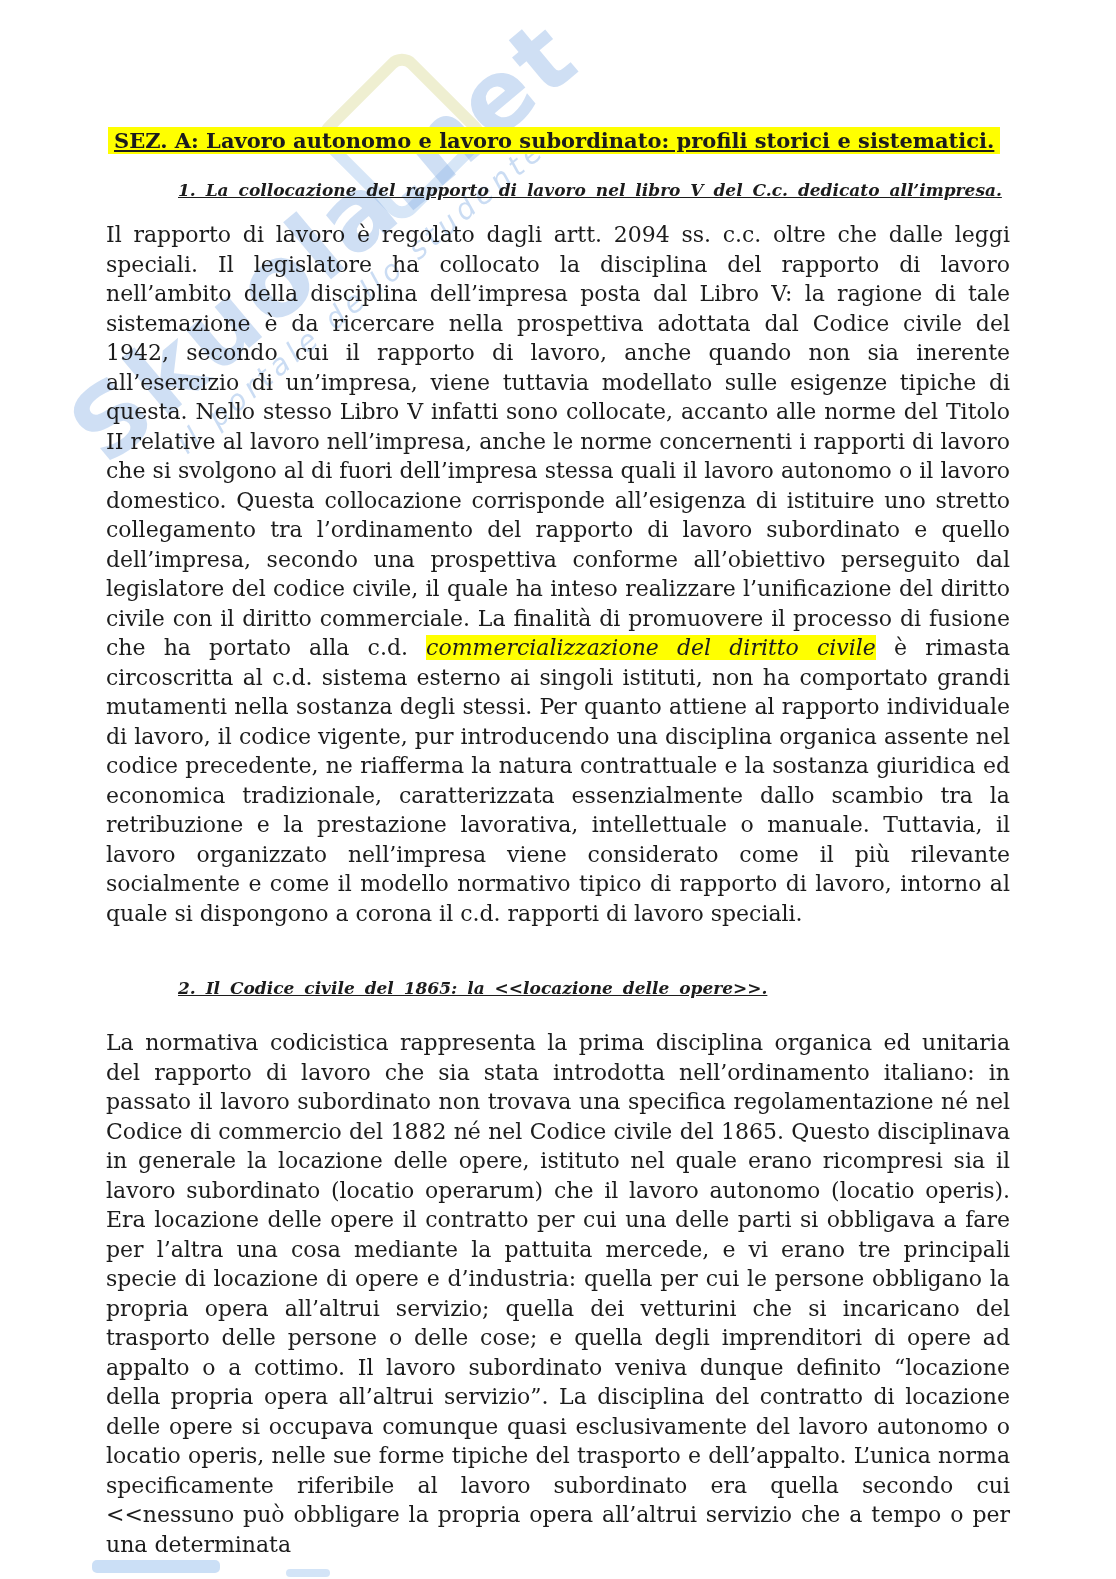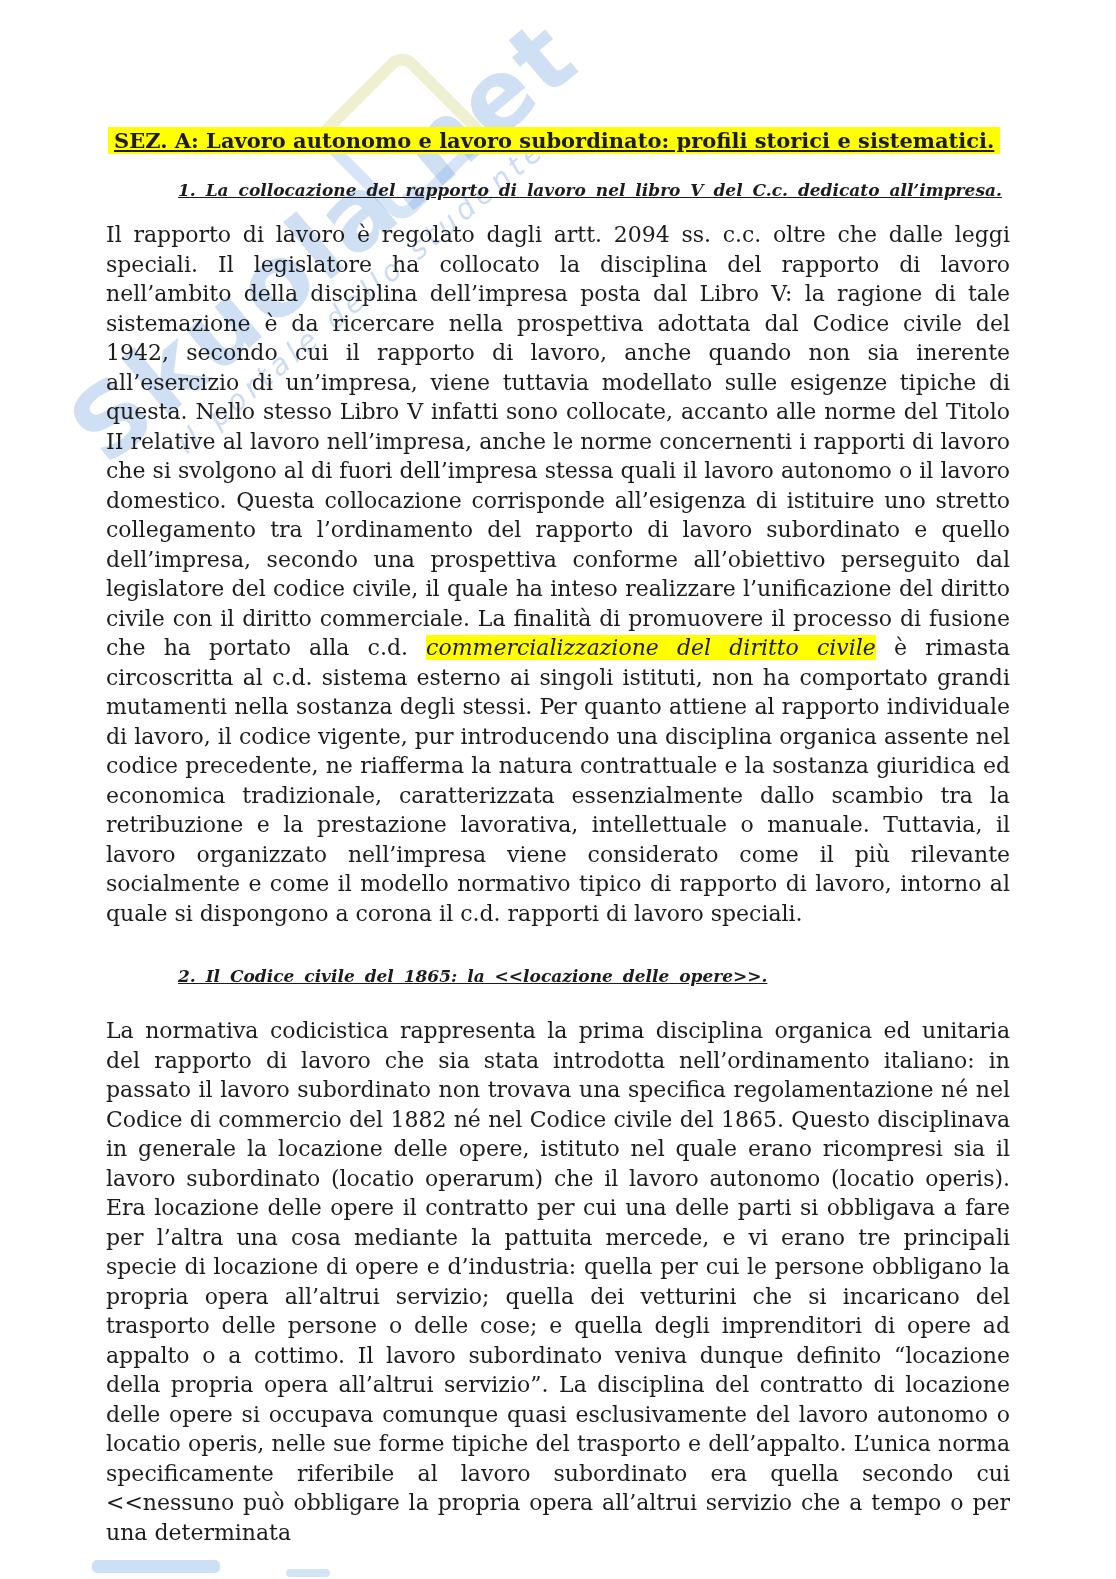--- a/index.html
+++ b/index.html
@@ -108,21 +108,21 @@
     font-size: 17px;
     font-weight: bold;
     font-style: italic;
     line-height: 32px;
     text-align: justify;
     text-indent: 72px;
     word-spacing: 4px;
     text-decoration: underline;
   }
   .sub-heading.second {
-    margin-top: 32px;
+    margin-top: 44px;
     margin-bottom: 24px;
   }
   .body-par {
     margin: 0;
     font-size: 22px;
     line-height: 29.5px;
     text-align: justify;
   }
   .hl-italic {
     background: #ffff00;

